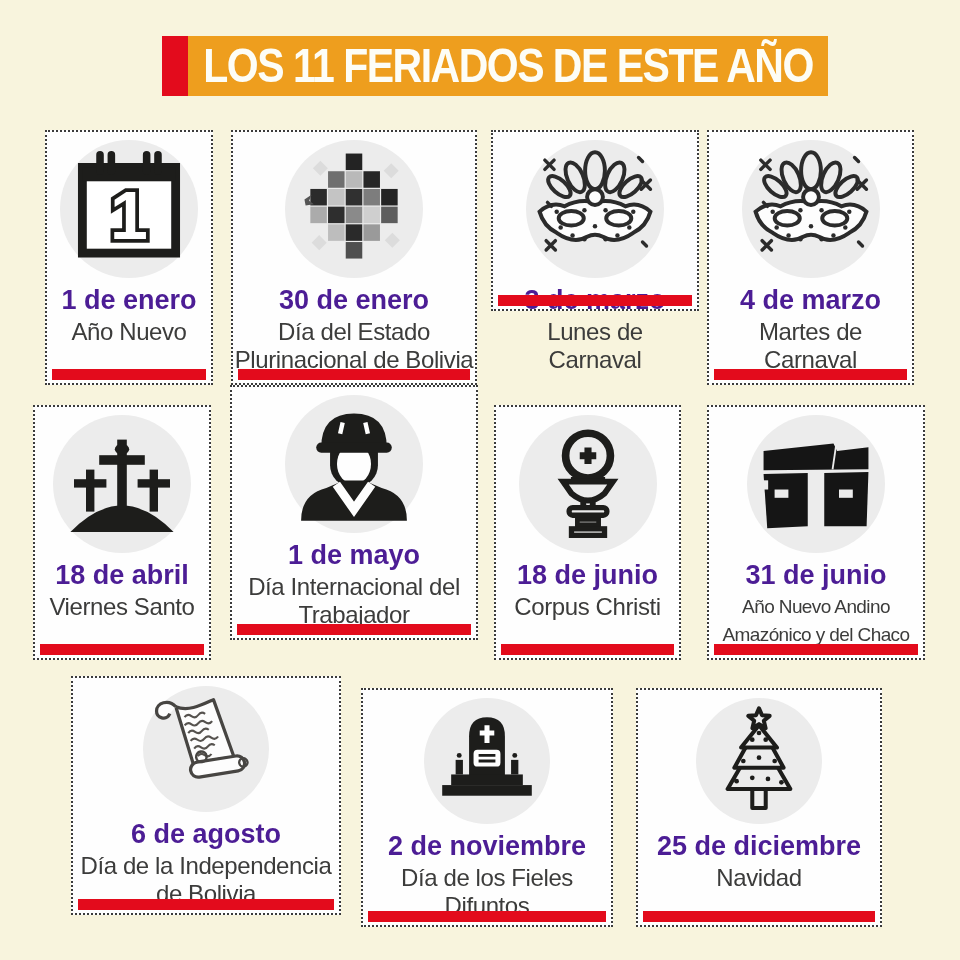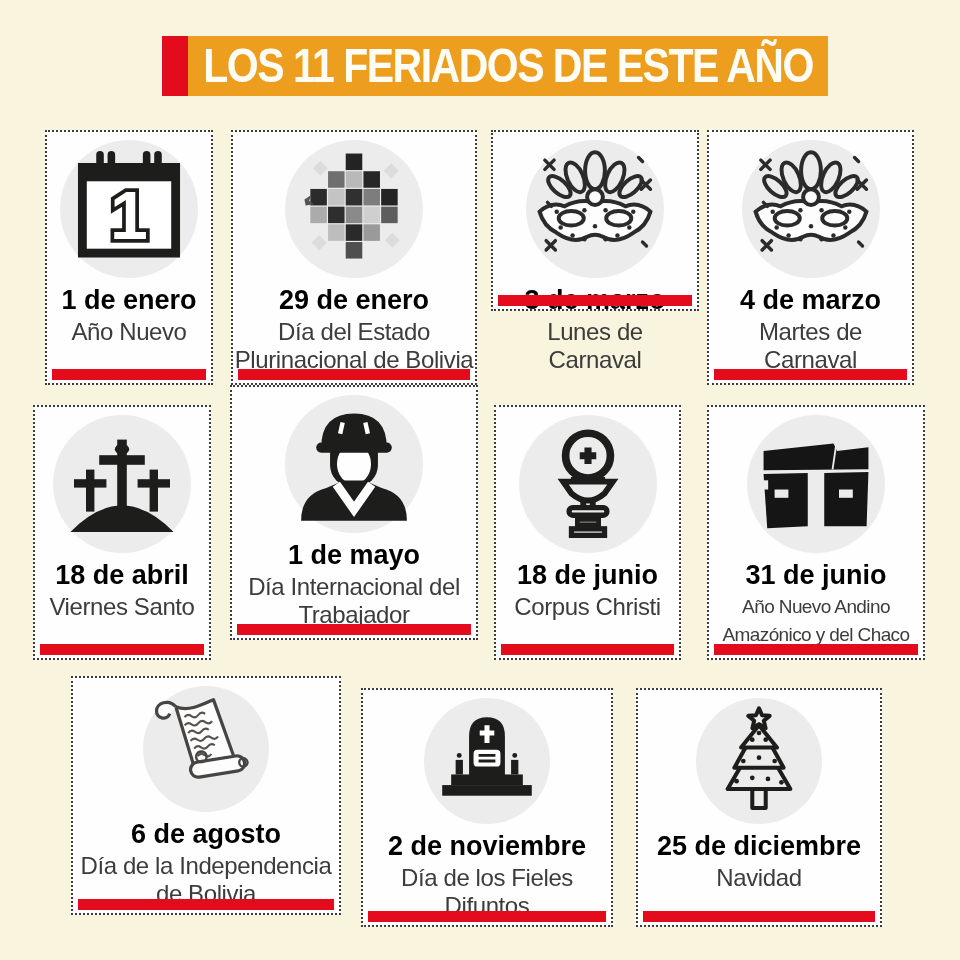--- a/index.html
+++ b/index.html
@@ -13,21 +13,21 @@
   .banner-title{color:#fdfdf6;font-size:41px;font-weight:bold;letter-spacing:-1.5px;
                 transform:scaleY(1.18);white-space:nowrap;}
 
   
   .card{position:absolute;background:#fefefe;border:2px dotted #3b3b3b;
         display:flex;flex-direction:column;align-items:center;text-align:center;box-sizing:border-box;}
   .circle{border-radius:50%;background:#ececec;display:flex;align-items:center;justify-content:center;
           margin-top:8px;flex:none;}
   .circle.big{width:138px;height:138px;}
   .circle.med{width:126px;height:126px;}
-  .date{font-size:27px;font-weight:bold;color:#000000;line-height:31px;margin-top:7px;}
+  .date{font-size:27px;font-weight:bold;color:#4c1d95;line-height:31px;margin-top:7px;}
   .name{font-size:24px;color:#3c3c3b;line-height:28px;margin-top:2px;
         white-space:pre-line;letter-spacing:-0.4px;width:100%;}
   .name.small{font-size:19px;letter-spacing:-0.6px;}
   .redbar{position:absolute;left:5px;right:5px;bottom:3px;height:11px;background:#e30b1c;}
 
   svg{display:block;}
 </style>
 </head>
 <body>
 
@@ -77,21 +77,21 @@
           <rect x="58" y="63" width="14" height="14" fill="#9a9a9a"></rect>
           <rect x="43" y="78" width="14" height="14" fill="#4f4f4f"></rect>
           <rect x="17" y="11" width="9" height="9" fill="#dcdcdc" transform="rotate(45 21.5 15.5)"></rect>
           <rect x="77" y="13" width="9" height="9" fill="#dcdcdc" transform="rotate(45 81.5 17.5)"></rect>
           <rect x="16" y="74" width="9" height="9" fill="#dcdcdc" transform="rotate(45 20.5 78.5)"></rect>
           <rect x="78" y="72" width="9" height="9" fill="#dcdcdc" transform="rotate(45 82.5 76.5)"></rect>
           <path d="M8,42 l6,-4 -2,5 4,3 -7,1 Z" fill="#555"></path>
         </g>
       </svg>
     </div>
-    <div class="date">29 de enero</div>
+    <div class="date">30 de enero</div>
     <div class="name">Día del Estado
 Plurinacional de Bolivia</div>
     <div class="redbar"></div>
   </div>
 
   <div class="card" style="left:491px;top:130px;width:208px;height:181px">
     <div class="circle big">
       <svg width="132" height="132" viewBox="0 0 100 100">
         <g fill="none" stroke="#2b2b2b" stroke-width="3">
           <ellipse cx="50" cy="21" rx="7.5" ry="14"></ellipse>

